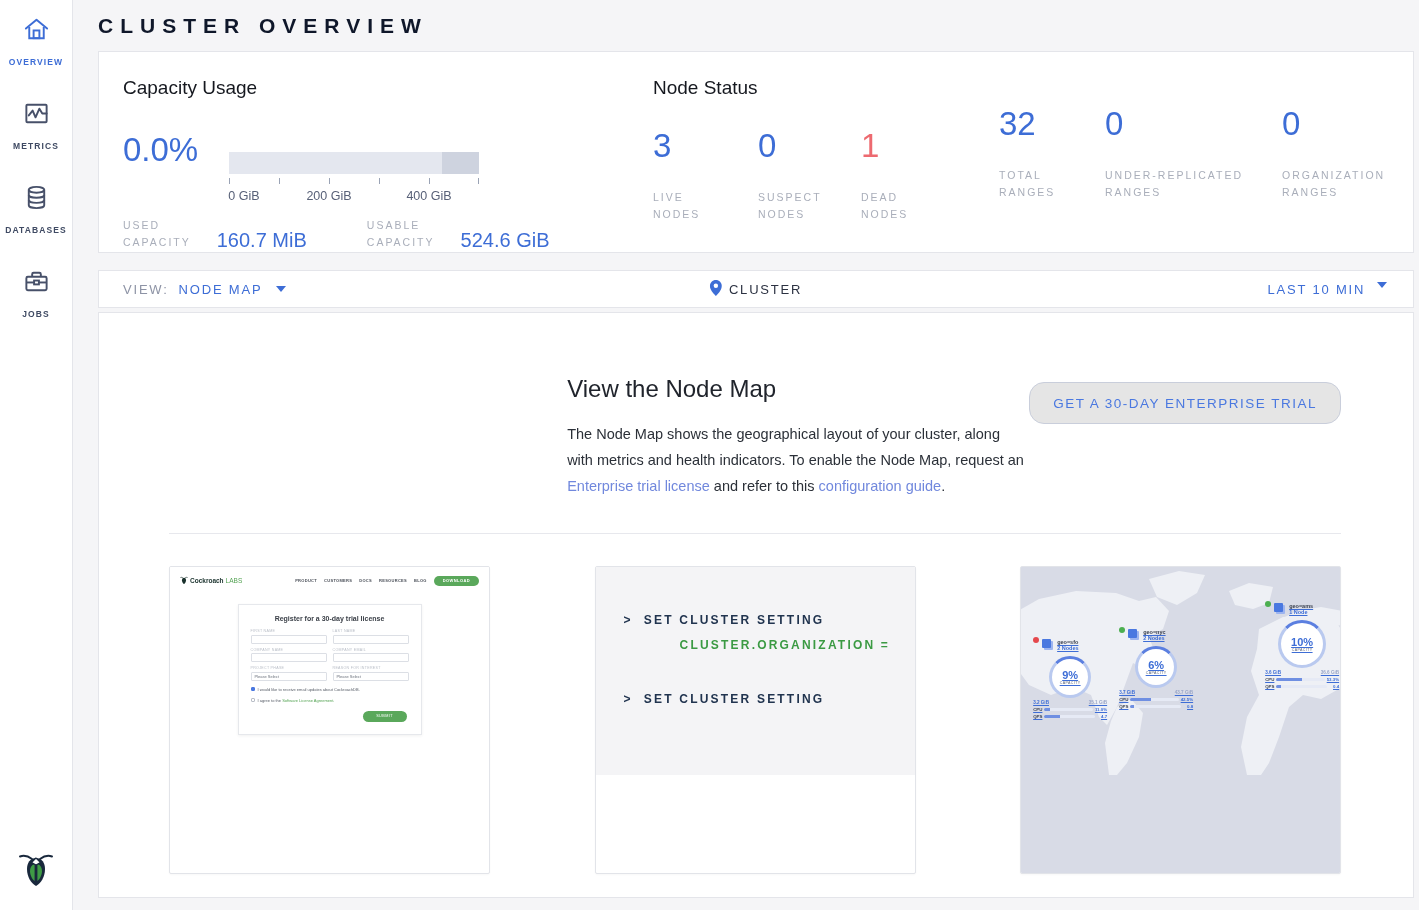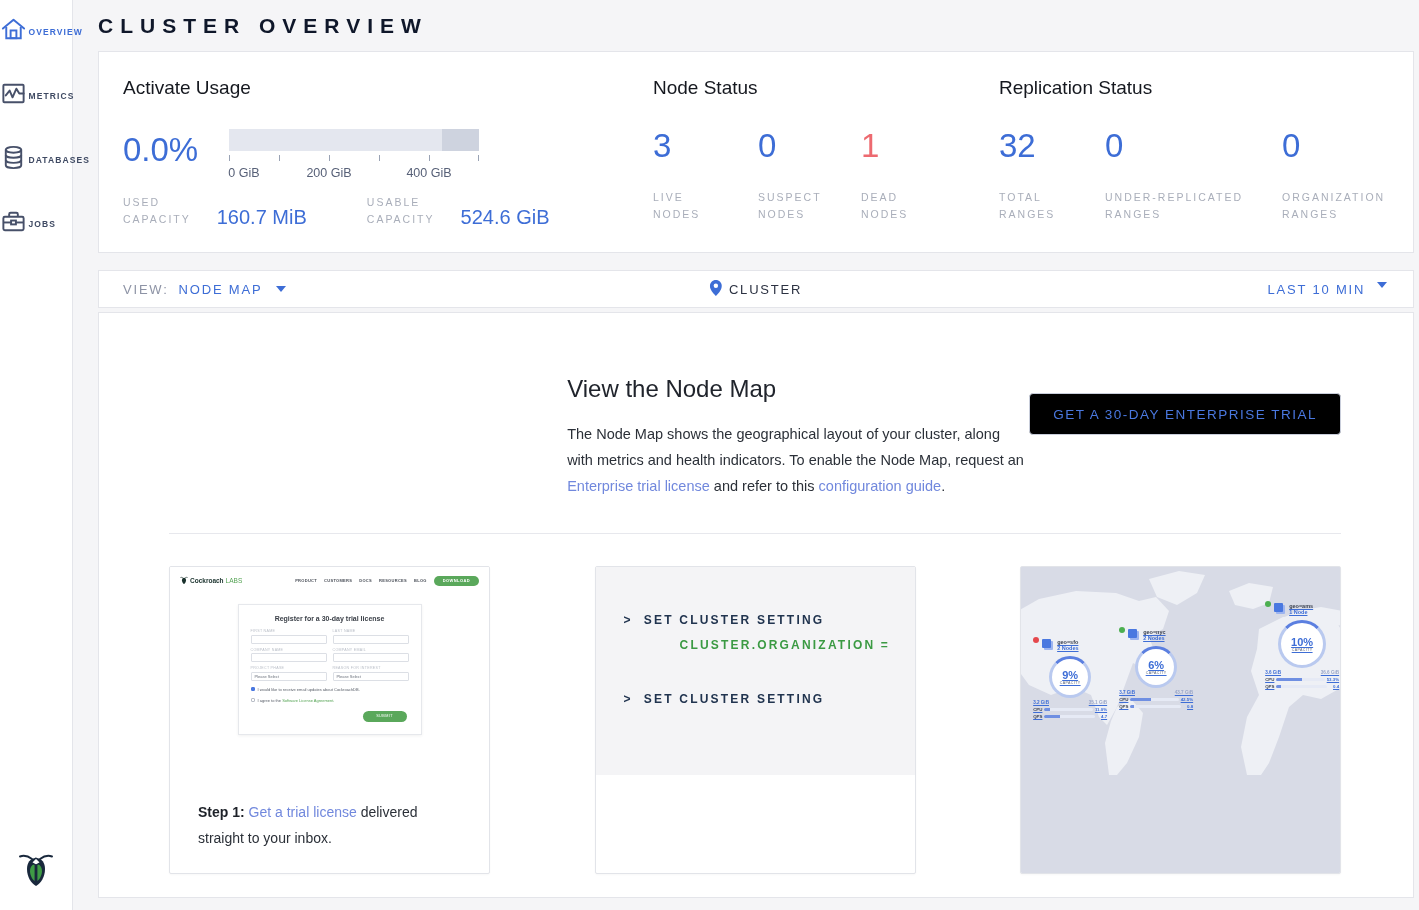--- a/index.html
+++ b/index.html
@@ -2,37 +2,37 @@
 <html><head>
 <meta charset="utf-8">
 <style>
   * { margin:0; padding:0; box-sizing:border-box; }
   html,body { width:1419px; height:910px; overflow:hidden; }
   body { font-family:"Liberation Sans", sans-serif; background:#f5f5f7; color:#242a35; }
   .app { display:flex; width:1419px; height:910px; }
 
   
   .sidebar { width:73px; min-width:73px; background:#ffffff; border-right:1px solid #e4e5ea; position:relative; display:flex; flex-direction:column; align-items:center; padding-top:16px; gap:33px; }
-  .side-item { display:flex; flex-direction:row; align-items:center; gap:2px; cursor:pointer; width:73px; }
+  .side-item { display:flex; flex-direction:column; align-items:center; gap:10px; cursor:pointer; width:73px; }
   .side-item svg { width:27px; height:27px; }
   .side-item .lbl { font-size:8.5px; font-weight:700; letter-spacing:1.1px; color:#3f4a63; }
   .side-item.active .lbl { color:#3d6dd6; }
   .side-logo { position:absolute; bottom:12px; left:50%; transform:translateX(-50%); }
 
   
   .main { flex:1; padding:0 8px 0 25px; }
   .page-title { margin-top:14px; font-size:21px; font-weight:600; letter-spacing:7px; color:#0f172a; }
 
   
   .summary-card { margin-top:13px; background:#fff; border:1px solid #e4e5ea; height:202px; display:flex; padding:25px 28px 0 24px; }
   .sec-title { font-size:19px; font-weight:500; color:#15181f; }
   .cap-sec { width:530px; }
   .cap-row { display:flex; align-items:flex-start; margin-top:30px; }
   .cap-pct { font-size:33px; color:#3d6dd6; width:106px; margin-top:2px; }
-  .gauge { position:relative; width:250px; }
+  .gauge { position:relative; width:250px;margin-top:23px; }
   .gauge-bar { height:22px; background:#e4e7ef; position:relative; }
   .gauge-bar .dark { position:absolute; right:0; top:0; height:22px; width:15%; background:#ced3df; }
   .gauge-ticks { position:relative; height:8px; margin-top:4px; }
   .gauge-ticks i { position:absolute; top:0; width:1px; height:6px; background:#9aa3b5; }
   .gauge-labels { position:relative; height:14px; margin-top:3px; font-size:12.5px; color:#586178; }
   .gauge-labels span { position:absolute; transform:translateX(-50%); white-space:nowrap; }
   .cap-stats { display:flex; margin-top:14px; align-items:flex-end; }
   .cap-lbl { font-size:10.5px; letter-spacing:2px; color:#a9aeba; line-height:17px; font-weight:500; }
   .cap-val { font-size:20px; color:#3d6dd6; margin-left:26px; margin-bottom:-1px; }
   .stat-col { margin-right:0; }
@@ -51,21 +51,21 @@
   .caret { width:0; height:0; border-left:5px solid transparent; border-right:5px solid transparent; border-top:6px solid #3d6dd6; margin-left:4px; display:inline-block; }
   .vb-center { position:absolute; left:50%; transform:translateX(-50%); display:flex; align-items:center; gap:7px; color:#2c3242; font-weight:500; }
   .vb-right { margin-left:auto; display:flex; align-items:flex-start; color:#3d6dd6; font-weight:500; cursor:pointer; }
 
   
   .panel { margin-top:4px; background:#fff; border:1px solid #e4e5ea; height:586px; padding:62px 72px 0 70px; position:relative; }
   .panel-top { display:flex; justify-content:flex-end; align-items:flex-start; }
   .nm-head { font-size:24px; font-weight:500; color:#20242c; }
   .nm-para { margin-top:18px; width:462px; font-size:14.5px; line-height:26px; color:#2b3038; }
   .nm-para a, .cap-link { color:#7188dd; text-decoration:none; cursor:pointer; }
-  .trial-btn { width:312px; height:42px; background:#000000; border:1px solid #c9cedb; border-radius:4px; color:#4a78e0; font-size:13.5px; letter-spacing:1.5px; font-weight:500; margin-top:18px; cursor:pointer; font-family:"Liberation Sans",sans-serif; }
+  .trial-btn { width:312px; height:42px; background:#e5e5e5; border:1px solid #c9cedb; border-radius:15px; color:#4a78e0; font-size:13.5px; letter-spacing:1.5px; font-weight:500; margin-top:7px; cursor:pointer; font-family:"Liberation Sans",sans-serif; }
   .divider { border-top:1px solid #e7e8ed; margin-top:34px; }
   .cards { display:flex; justify-content:space-between; margin-top:32px; }
   .step-card { width:321px; height:308px; background:#fff; border:1px solid #e2e4e9; border-radius:2px; box-shadow:0 1px 2px rgba(0,0,0,0.03); overflow:hidden; }
   .card-img { height:208px; position:relative; overflow:hidden; }
   .card-cap { padding:24px 26px 0 28px; font-size:14px; line-height:26px; color:#2b3038; }
   .card-cap b { font-weight:700; color:#1d2128; }
 
   
   .mini-site { background:#fff; height:100%; padding:8px 10px; }
   .ms-head { display:flex; align-items:center; }
@@ -171,21 +171,21 @@
     </div>
   </nav>
 
   <div class="main">
 
     <h1 class="page-title">CLUSTER OVERVIEW</h1>
 
     <section class="summary-card">
 
       <div class="cap-sec">
-        <div class="sec-title">Activate Usage</div>
+        <div class="sec-title">Capacity Usage</div>
         <div class="cap-row">
           <div class="cap-pct">0.0%</div>
           <div class="gauge">
             <div class="gauge-bar">
                 <span class="dark"></span>
               </div>
             <div class="gauge-ticks">
               <i style="left:0"></i>
                 <i style="left:20%"></i>
                 <i style="left:40%"></i>
@@ -235,21 +235,20 @@
             <div class="stat-num red">1</div>
             <div class="stat-lbl">
                 <div>DEAD</div>
                 <div>NODES</div>
               </div>
           </div>
         </div>
       </div>
 
       <div class="repl-sec">
-        <div class="sec-title">Replication Status</div>
         <div class="stats-row">
           <div class="stat-col" style="width:106px">
             <div class="stat-num">32</div>
             <div class="stat-lbl">
                 <div>TOTAL</div>
                 <div>RANGES</div>
               </div>
           </div>
           <div class="stat-col" style="width:177px">
             <div class="stat-num">0</div>
@@ -359,23 +358,20 @@
                     <span>I would like to receive email updates about CockroachDB.</span>
                   </div>
                 <div class="ms-check">
                     <span class="ms-box"></span>
                     <span><span>I agree to the </span><span class="grn">Software License Agreement.</span></span>
                   </div>
                 <div class="ms-submit">SUBMIT</div>
               </div>
             </div>
           </div>
-          <div class="card-cap">
-            <b>Step 1:</b><span> </span><a class="cap-link">Get a trial license</a><span> delivered straight to your inbox.</span>
-          </div>
         </div>
 
         <div class="step-card">
           <div class="card-img">
             <div class="code-area">
               <div class="code-line"><span>&gt;</span>&nbsp;&nbsp;<span>SET CLUSTER SETTING</span></div>
               <div class="code-line indent grn"><span class="grn">CLUSTER.ORGANIZATION =</span></div>
               <div class="code-gap"></div>
               <div class="code-line"><span>&gt;</span>&nbsp;&nbsp;<span>SET CLUSTER SETTING</span></div>
             </div>

